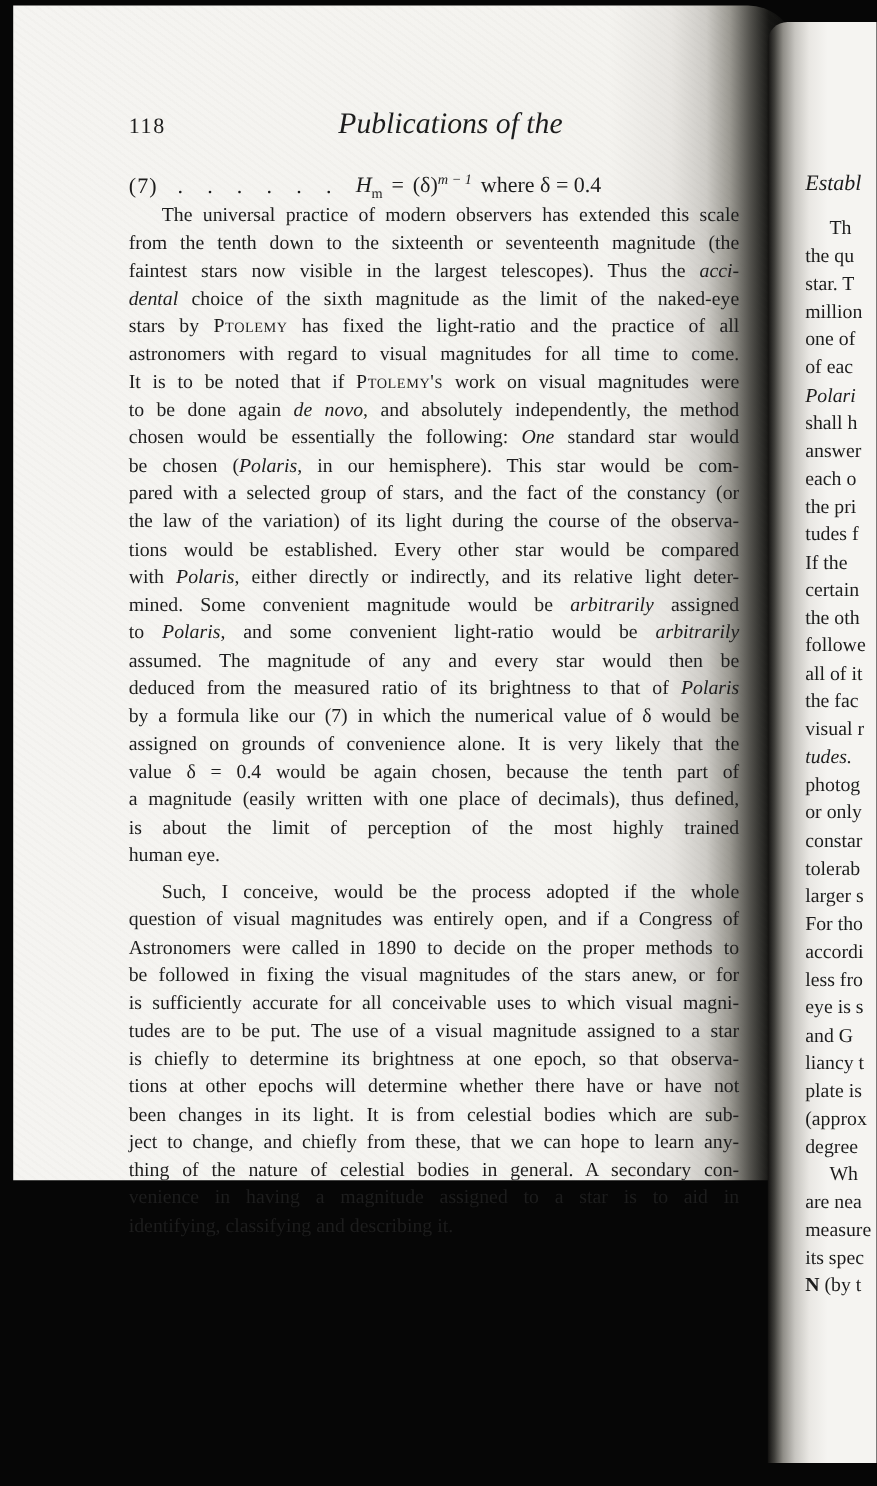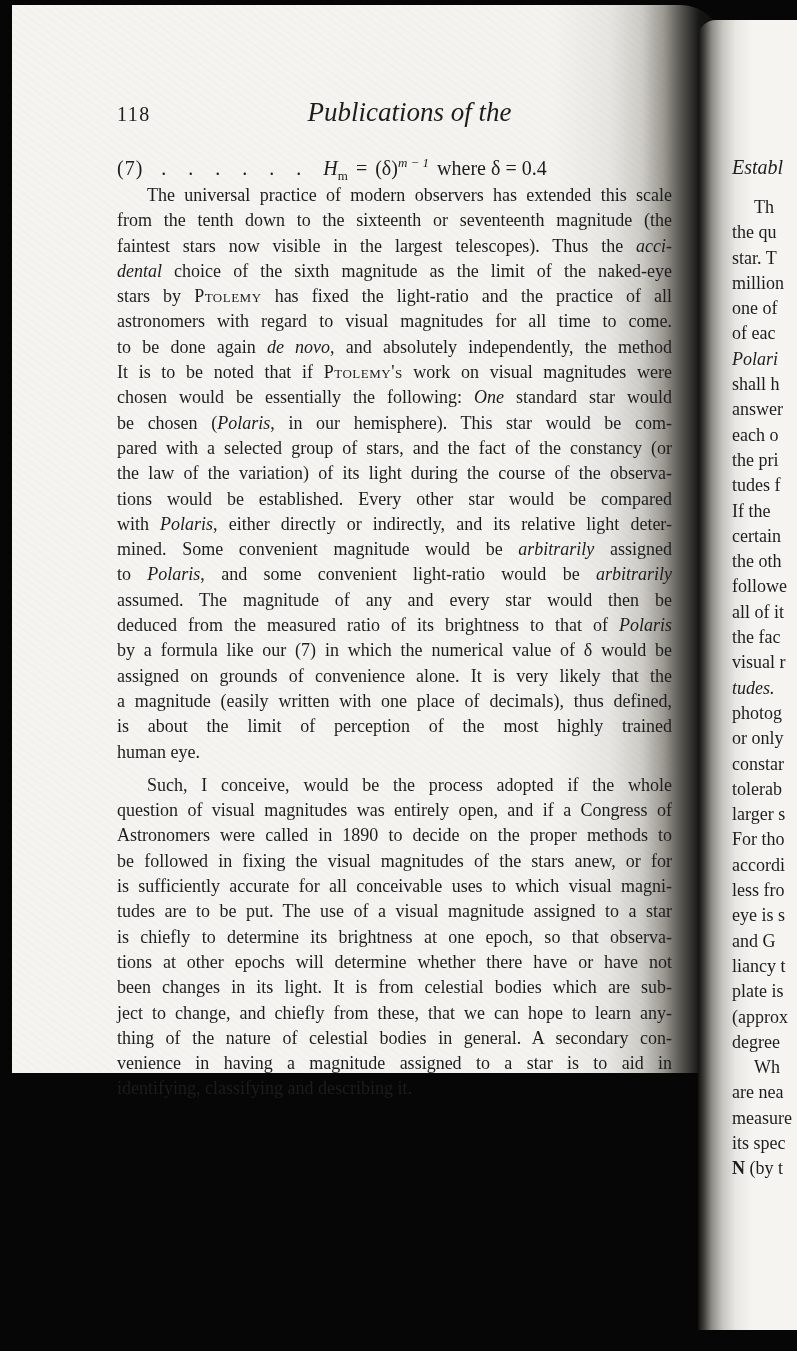--- a/index.html
+++ b/index.html
@@ -71,34 +71,35 @@
       <span class="eq-math"><i>H</i><sub>m</sub><span class="eq-sp"></span><span>=</span><span class="eq-sp"></span><span>(δ)</span><sup><i>m − 1</i></sup><span class="eq-sp"></span><span>where δ = 0.4</span></span>
     </div>
     <div class="text-block" id="text-block">
         <div class="paragraph">
           <div class="line indent">The universal practice of modern observers has extended this scale</div>
           <div class="line">from the tenth down to the sixteenth or seventeenth magnitude (the</div>
           <div class="line">faintest stars now visible in the largest telescopes).  Thus the <i>acci-</i></div>
           <div class="line"><i>dental</i> choice of the sixth magnitude as the limit of the naked-eye</div>
           <div class="line">stars by <span class="sc">Ptolemy</span> has fixed the light-ratio and the practice of all</div>
           <div class="line">astronomers with regard to visual magnitudes for all time to come.</div>
+          <div class="line">It is to be noted that if <span class="sc">Ptolemy's</span> work on visual magnitudes were</div>
           <div class="line">to be done again <i>de novo</i>, and absolutely independently, the method</div>
-          <div class="line">It is to be noted that if <span class="sc">Ptolemy's</span> work on visual magnitudes were</div>
           <div class="line">chosen would be essentially the following: <i>One</i> standard star would</div>
           <div class="line">be chosen (<i>Polaris</i>, in our hemisphere).  This star would be com-</div>
           <div class="line">pared with a selected group of stars, and the fact of the constancy (or</div>
           <div class="line">the law of the variation) of its light during the course of the observa-</div>
           <div class="line">tions would be established.  Every other star would be compared</div>
           <div class="line">with <i>Polaris</i>, either directly or indirectly, and its relative light deter-</div>
           <div class="line">mined.  Some convenient magnitude would be <i>arbitrarily</i> assigned</div>
           <div class="line">to <i>Polaris</i>, and some convenient light-ratio would be <i>arbitrarily</i></div>
           <div class="line">assumed.  The magnitude of any and every star would then be</div>
           <div class="line">deduced from the measured ratio of its brightness to that of <i>Polaris</i></div>
           <div class="line">by a formula like our (7) in which the numerical value of δ would be</div>
           <div class="line">assigned on grounds of convenience alone.  It is very likely that the</div>
+          <div class="line">value δ = 0.4 would be again chosen, because the tenth part of</div>
           <div class="line">a magnitude (easily written with one place of decimals), thus defined,</div>
           <div class="line">is about the limit of perception of the most highly trained</div>
           <div class="line last">human eye.</div>
         </div>
         <div class="paragraph">
           <div class="line indent">Such, I conceive, would be the process adopted if the whole</div>
           <div class="line">question of visual magnitudes was entirely open, and if a Congress of</div>
           <div class="line">Astronomers were called in 1890 to decide on the proper methods to</div>
           <div class="line">be followed in fixing the visual magnitudes of the stars anew, or for</div>
           <div class="line">is sufficiently accurate for all conceivable uses to which visual magni-</div>

